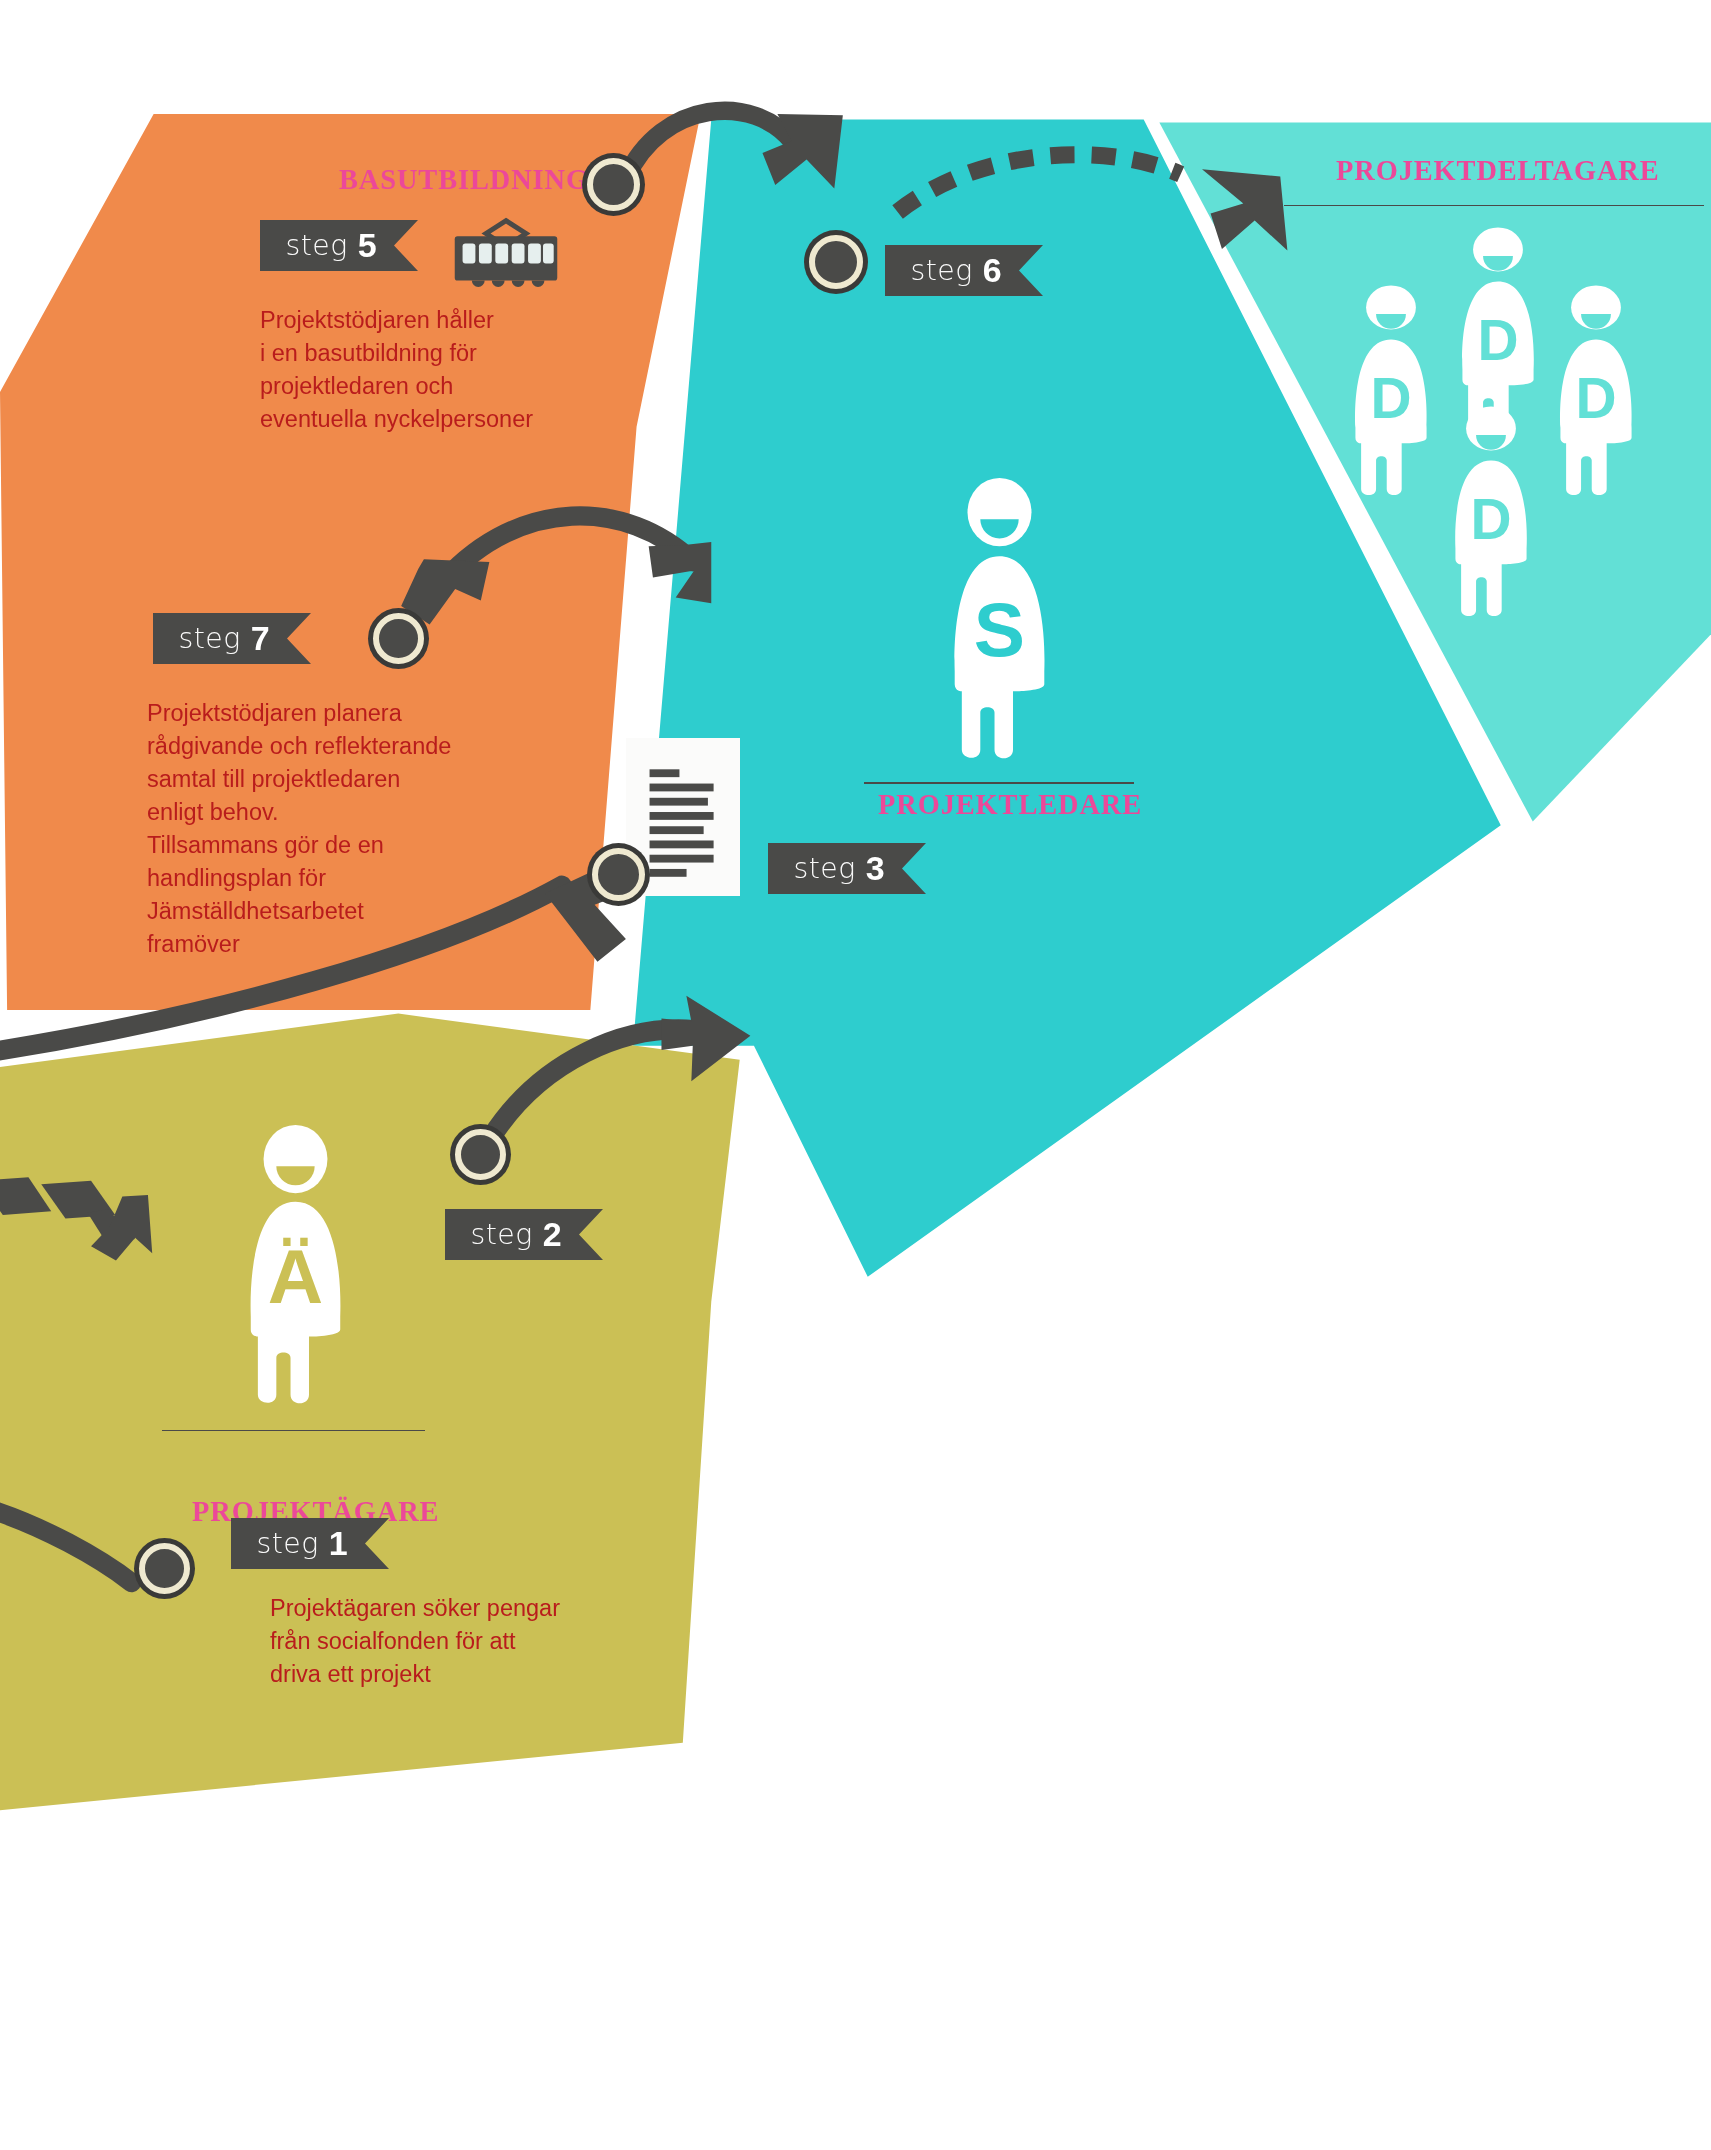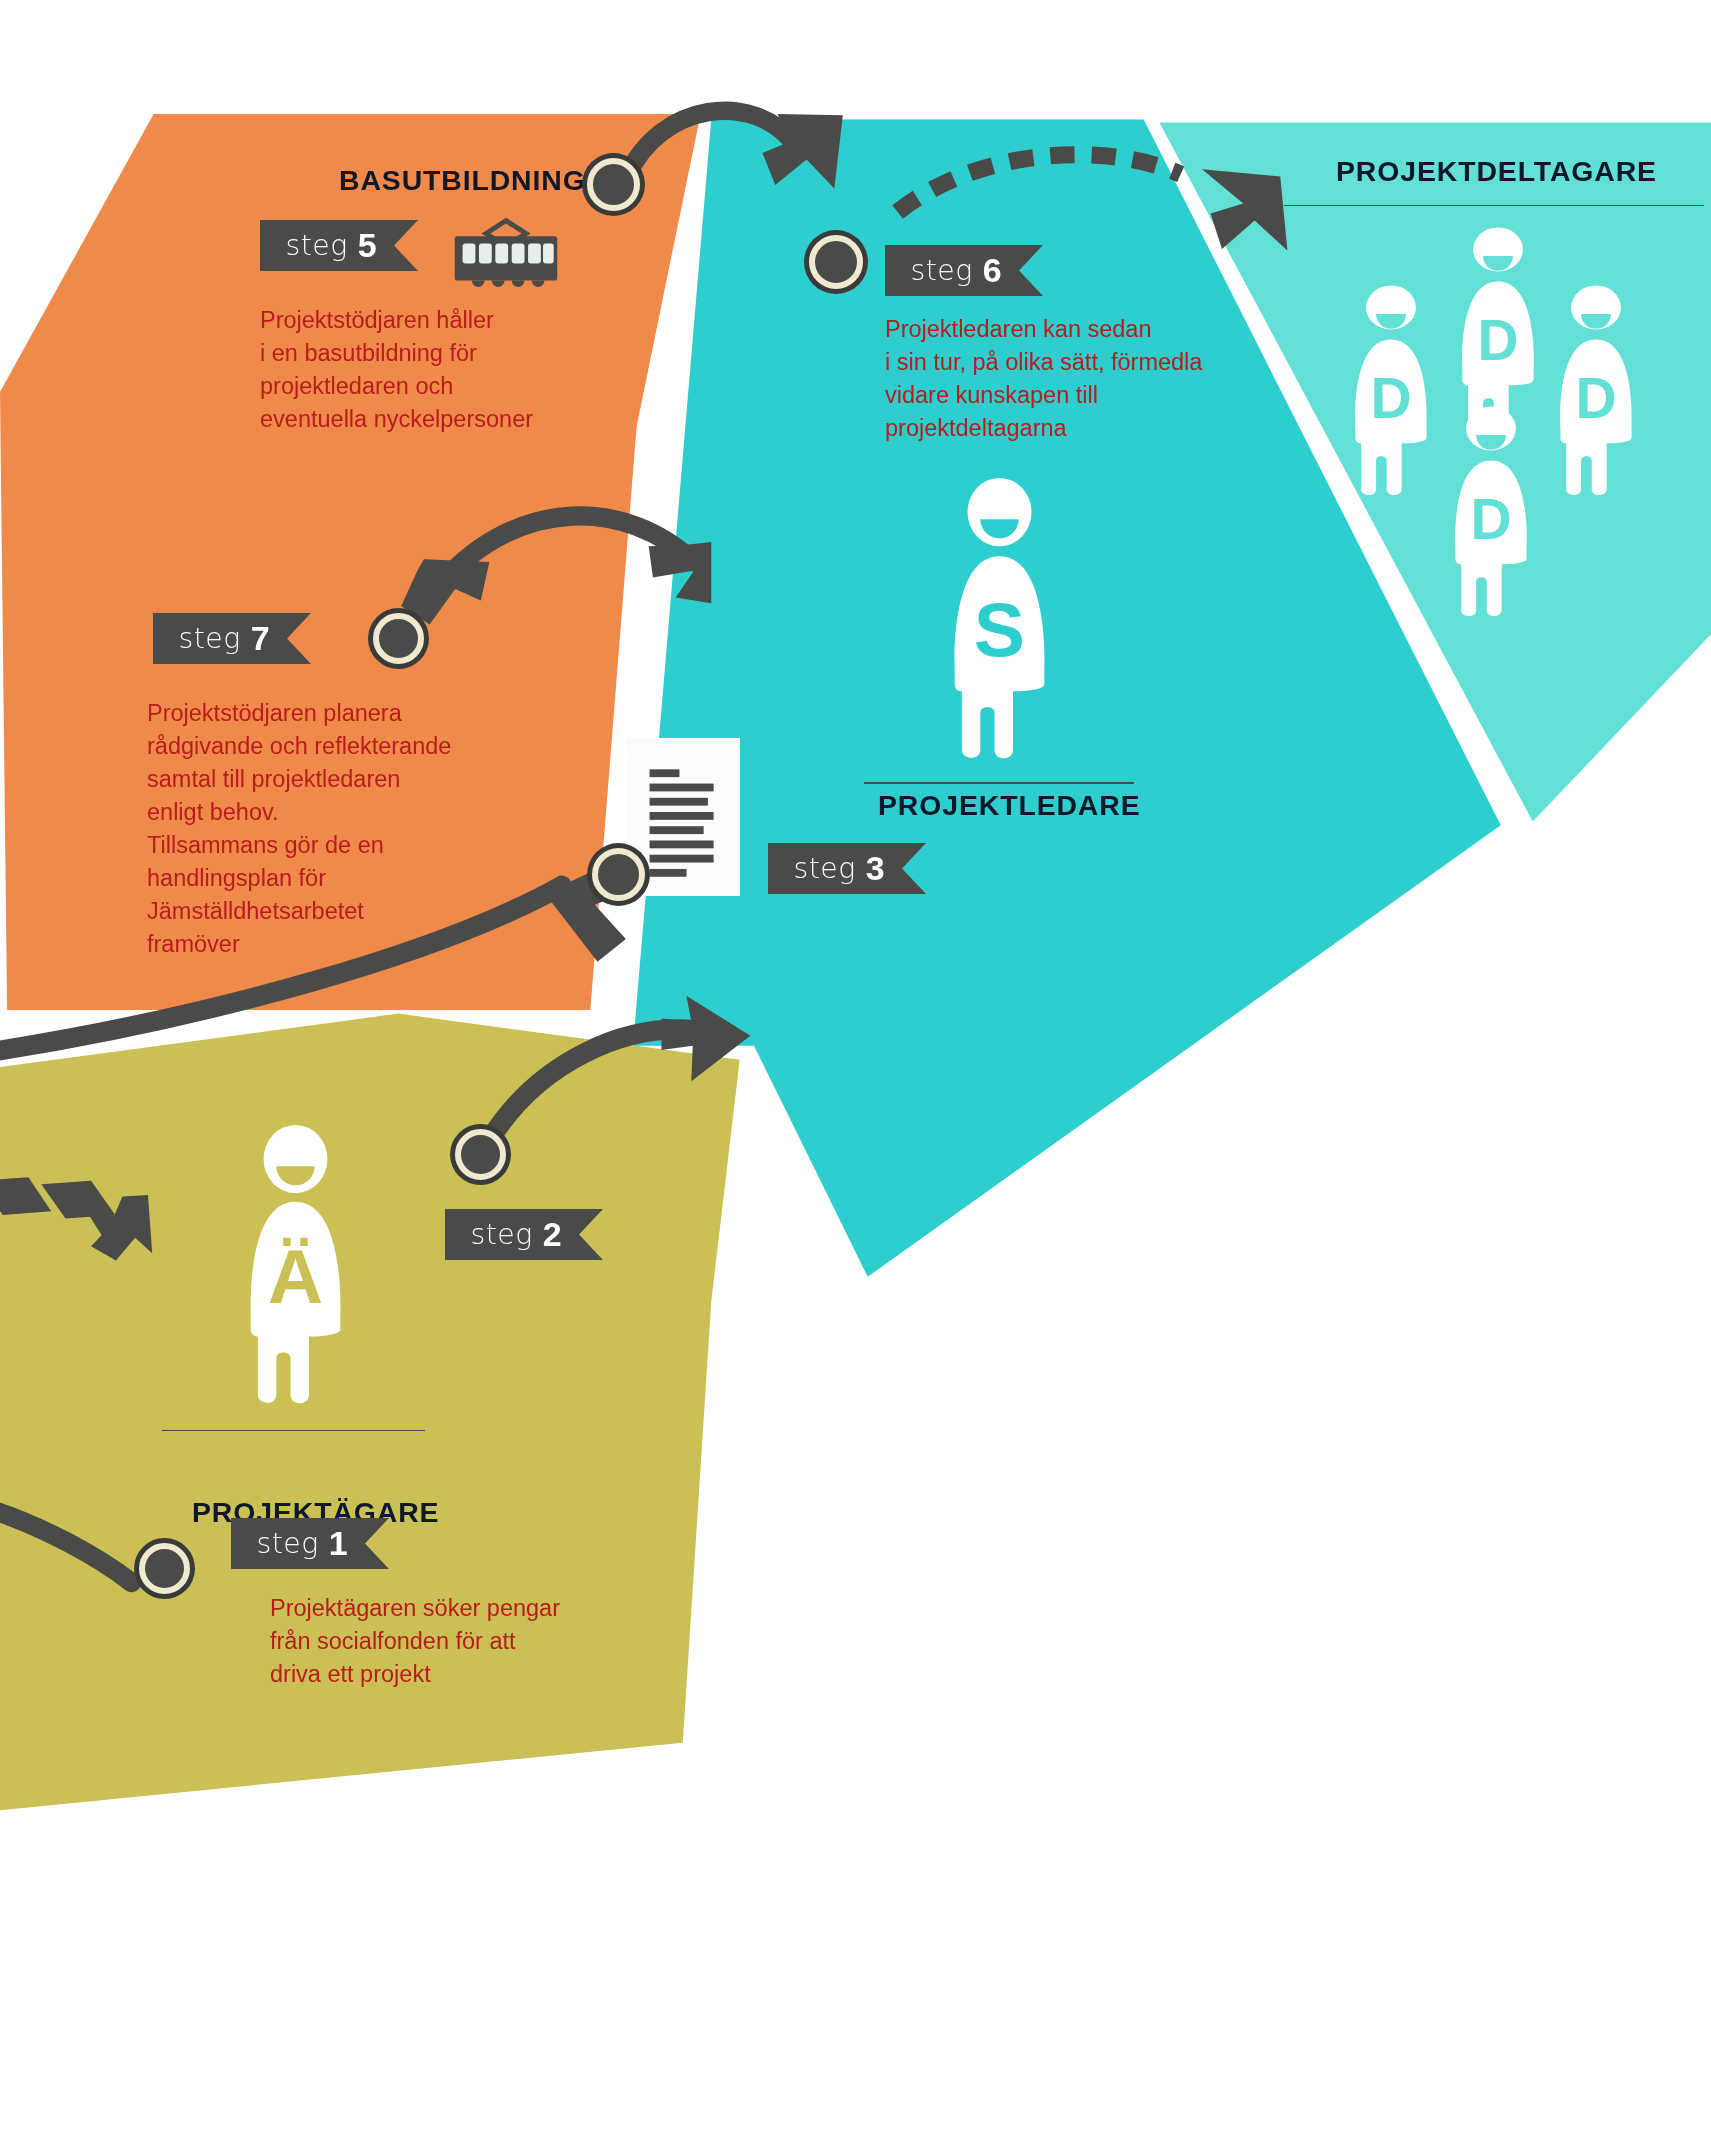--- a/index.html
+++ b/index.html
@@ -66,25 +66,25 @@
     color: #b91c1c;
     font-size: 23.5px;
     line-height: 33px;
     font-family: "Liberation Sans", sans-serif;
     white-space: pre-line;
   }
 
   
   .heading {
     position: absolute;
-    color: #0f172a;
+    color: #ec4899;
     font-weight: bold;
     font-size: 28.4px;
     letter-spacing: 0.9px;
-    font-family: Liberation Sans, sans-serif;
+    font-family: Liberation Serif, serif;
     white-space: nowrap;
   }
   .rule {
     position: absolute;
     height: 2.1px;
     background: #4a4a48;
   }
 
   
   .node {
@@ -193,24 +193,20 @@
 Tillsammans gör de en
 handlingsplan för
 Jämställdhetsarbetet
 framöver</div>
 
     <div class="node" style="left:809px; top:235px; width:54px; height:54px;"></div>
     <div class="ribbon" style="left:885px; top:245px; width:158px;">
       <span class="st-word">steg</span>
       <span class="st-num">6</span>
     </div>
-    <div class="bodytext" style="left:885px; top:313px; width:398px;">Projektledaren kan sedan
-i sin tur, på olika sätt, förmedla
-vidare kunskapen till
-projektdeltagarna</div>
 
     <div class="person" style="left:939px; top:478px; width:121px; height:288px; color:#2ecdce;">
       <svg width="121" height="288" viewBox="0 0 170 405" xmlns="http://www.w3.org/2000/svg">
         <ellipse cx="85" cy="48" rx="45" ry="48" fill="#ffffff"></ellipse>
         <path d="M 58 58 h 54 a 27 27 0 0 1 -54 0 z" fill="#2ecdce"></path>
         <path d="M 85 110 C 28 110 20 215 22 272 L 22 290 C 22 300 32 300 32 300
                  L 32 382 C 32 396 58 398 58 382 L 58 330
                  C 58 320 78 320 78 330 L 78 382 C 78 398 104 398 104 382
                  L 104 300 C 104 300 148 300 148 290 L 148 272
                  C 150 215 142 110 85 110 Z" fill="#ffffff"></path>

